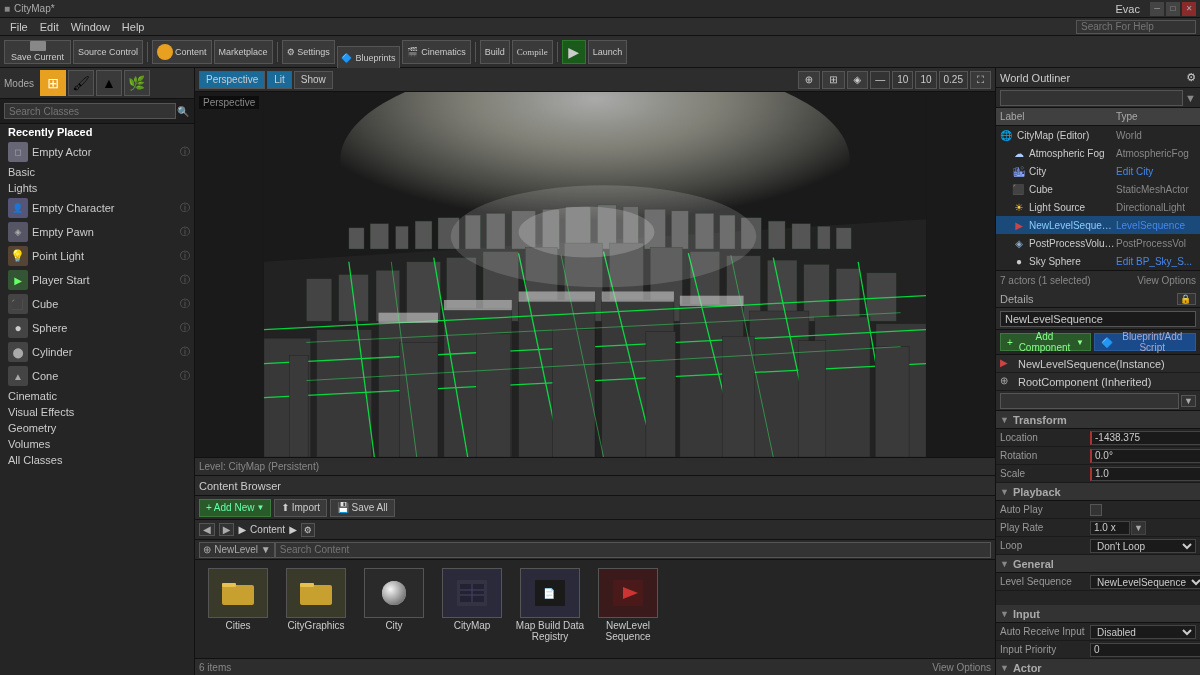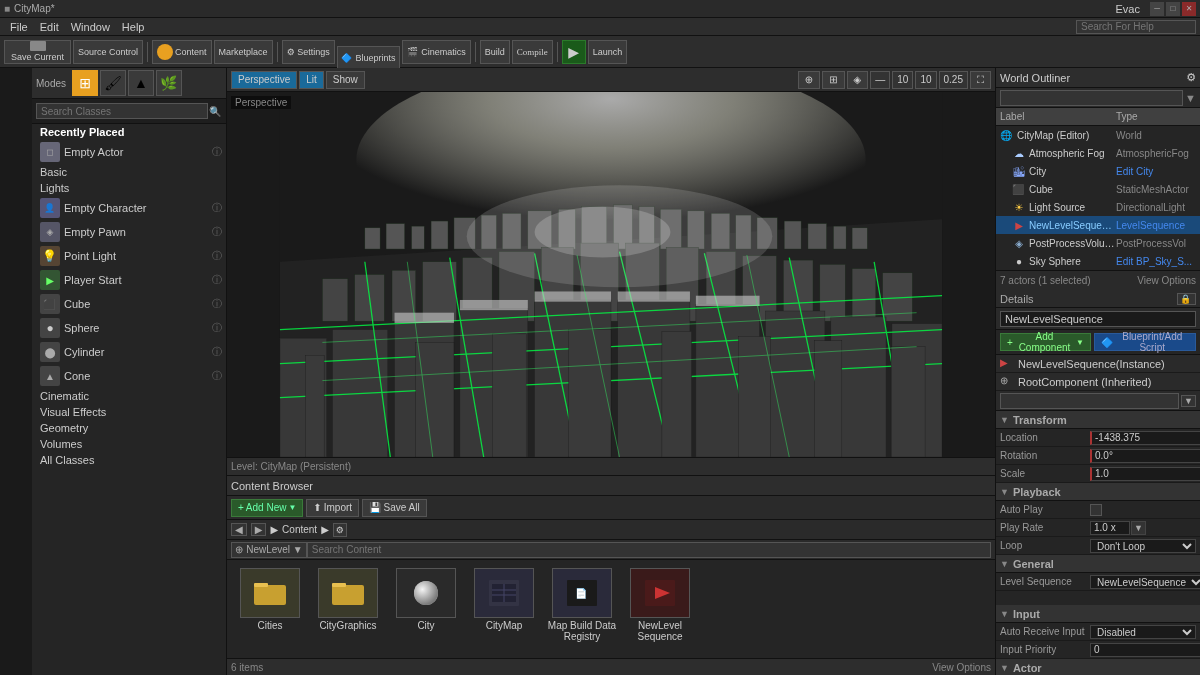--- a/index.html
+++ b/index.html
@@ -15,21 +15,21 @@
     #menubar { background: #2d2d2d; height: 18px; display: flex; align-items: center; padding: 0 4px; border-bottom: 1px solid #111; }
     #menubar .menu-item { padding: 0 6px; font-size: 11px; color: #ccc; cursor: pointer; height: 100%; display: flex; align-items: center; }
     #menubar .search-help { background: #333; border: 1px solid #555; height: 14px; width: 120px; color: #888; font-size: 10px; padding: 0 4px; }
     
     
     #toolbar { background: #2d2d2d; height: 32px; display: flex; align-items: center; padding: 0 4px; border-bottom: 1px solid #111; gap: 2px; }
     .tool-btn { background: #3a3a3a; border: 1px solid #555; height: 24px; min-width: 24px; cursor: pointer; font-size: 9px; color: #ccc; display: flex; align-items: center; justify-content: center; padding: 0 4px; gap: 2px; }
     .tool-separator { width: 1px; height: 20px; background: #555; margin: 0 2px; }
     
     
-    #main { display: flex; height: calc(675px - 18px - 18px - 32px); padding-left: 32px; }
+    #main { display: flex; height: calc(675px - 18px - 18px - 32px); }
     
     
     #left-panel { width: 195px; background: #252525; border-right: 1px solid #111; display: flex; flex-direction: column; flex-shrink: 0; }
     
     #modes-bar { background: #2d2d2d; padding: 2px 4px; border-bottom: 1px solid #111; display: flex; align-items: center; gap: 2px; }
     #modes-bar span { font-size: 10px; color: #aaa; margin-right: 4px; }
     .mode-btn { width: 26px; height: 26px; background: #3a3a3a; border: 1px solid #555; cursor: pointer; display: flex; align-items: center; justify-content: center; font-size: 14px; }
     .mode-btn.active { background: #e8a020; border-color: #e8a020; color: white; }
     
     #search-classes { background: #1e1e1e; padding: 4px; border-bottom: 1px solid #111; display: flex; align-items: center; }

